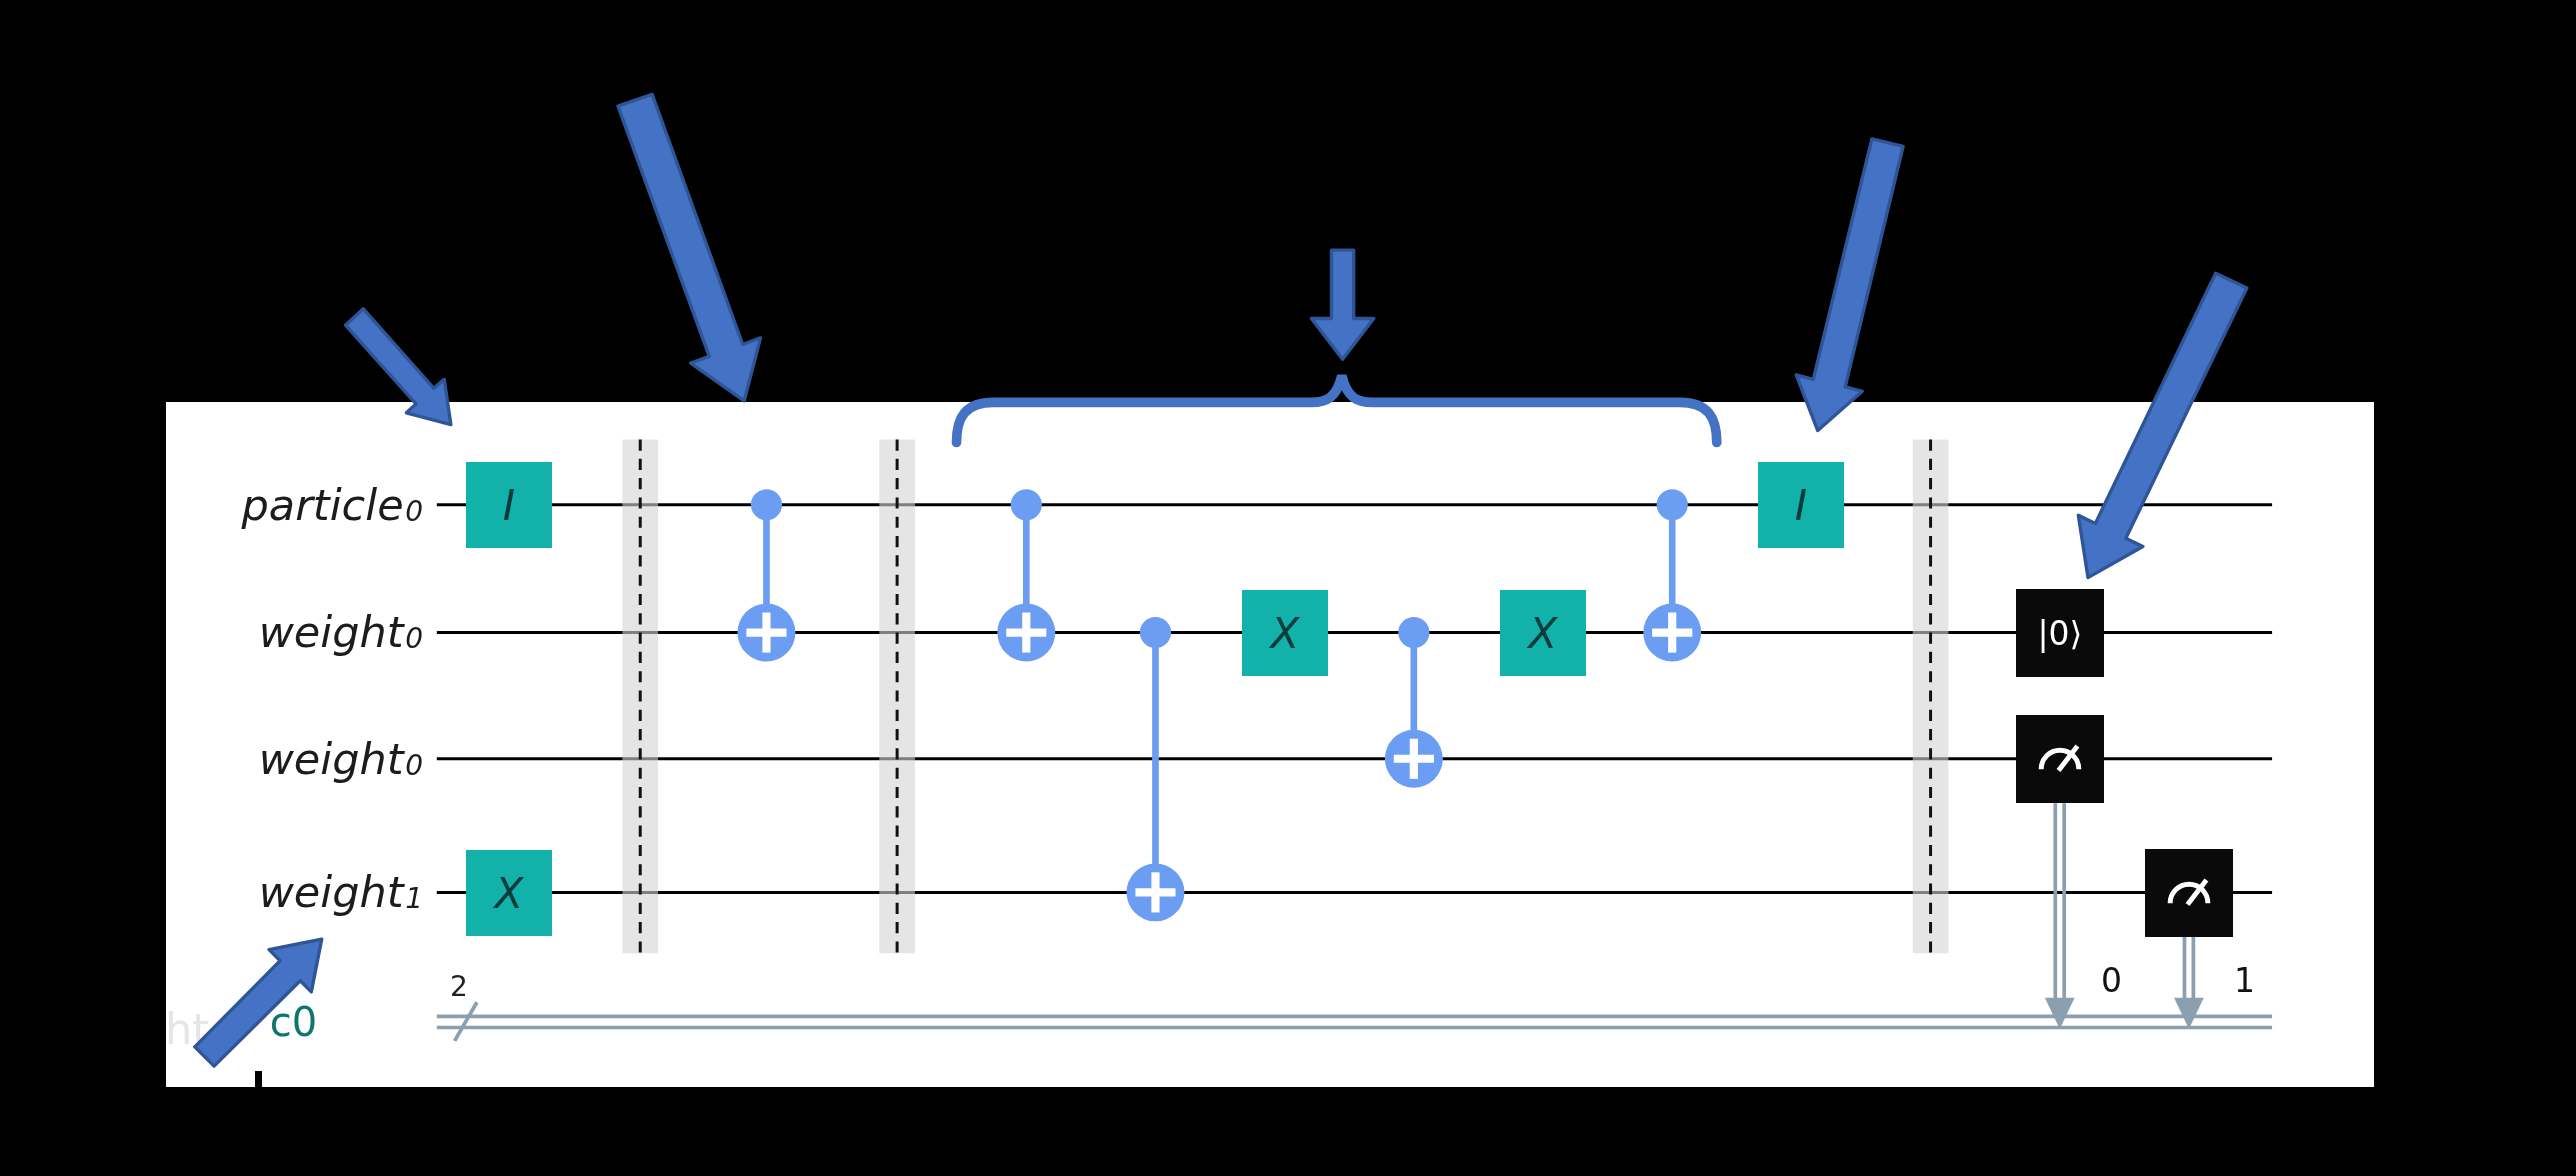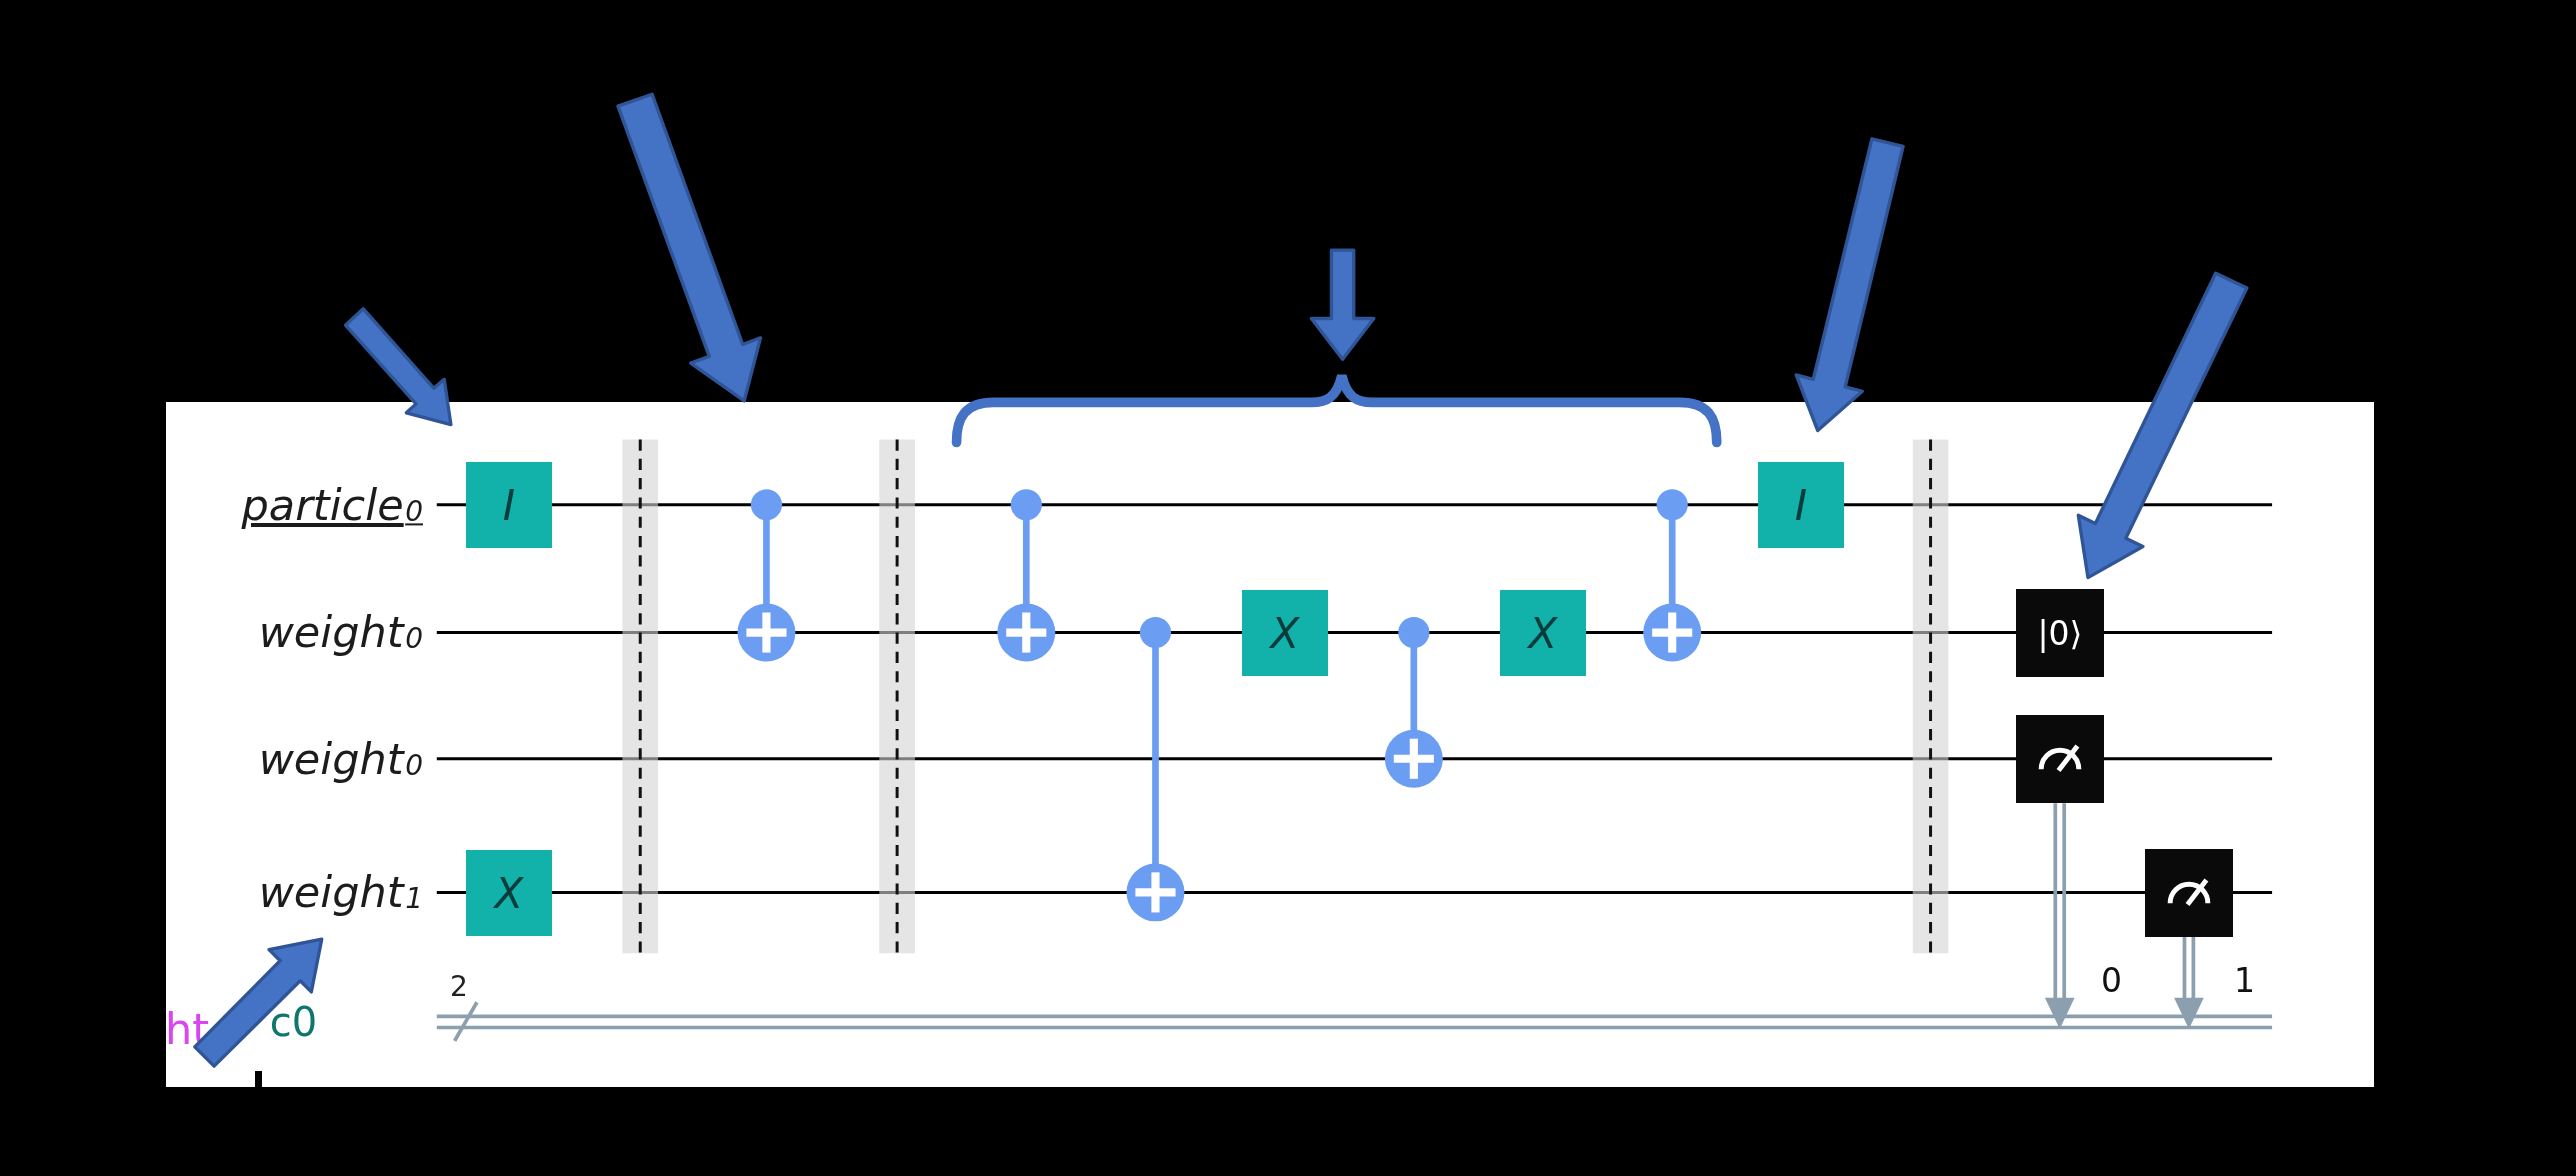--- a/index.html
+++ b/index.html
@@ -14,21 +14,21 @@
   .clabel{position:absolute;width:245px;height:62px;display:flex;align-items:center;justify-content:center;
           font-size:40px;color:#0f766e;line-height:1;}
   .regwidth{position:absolute;font-size:28px;color:#222;line-height:1;}
   .bitidx{position:absolute;font-size:33px;color:#111;line-height:1;}
 
   .gate{position:absolute;width:86px;height:86px;display:flex;align-items:center;justify-content:center;
         font-size:42px;font-style:italic;color:#0a3c3c;background:#12b1a9;}
   .blackbox{position:absolute;width:88px;height:88px;background:#0a0a0a;display:flex;align-items:center;justify-content:center;}
   .resetbox{font-size:33px;color:#ffffff;font-style:normal;}
 
-  .httext{position:absolute;font-size:43px;color:#d946ef;line-height:1;}
+  .httext{position:absolute;font-size:43px;color:#e5e5e5;line-height:1;}
   .tick{position:absolute;background:#000;}
 </style>
 </head>
 <body>
 
 <div class="stage">
 
   <div class="panel"></div>
 
   <svg class="layer" viewBox="0 0 3469 1584">
@@ -105,21 +105,21 @@
         <polygon points="2754,1344 2794,1344 2774,1386" fill="#8b9fae" stroke="none"></polygon>
       </g>
       <g>
         <line x1="2942" y1="1262" x2="2942" y2="1348" stroke-width="5"></line>
         <line x1="2954" y1="1262" x2="2954" y2="1348" stroke-width="5"></line>
         <polygon points="2928,1344 2968,1344 2948,1386" fill="#8b9fae" stroke="none"></polygon>
       </g>
     </g>
   </svg>
 
-  <div class="qlabel" style="left:111px;top:474px;text-decoration:underline;">
+  <div class="qlabel" style="left:111px;top:474px;">
     <span>particle</span>
       <sub>0</sub>
   </div>
   <div class="qlabel" style="left:111px;top:601px;">
     <span>weight</span>
       <sub>0</sub>
   </div>
   <div class="qlabel" style="left:111px;top:728px;">
     <span>weight</span>
       <sub>0</sub>

